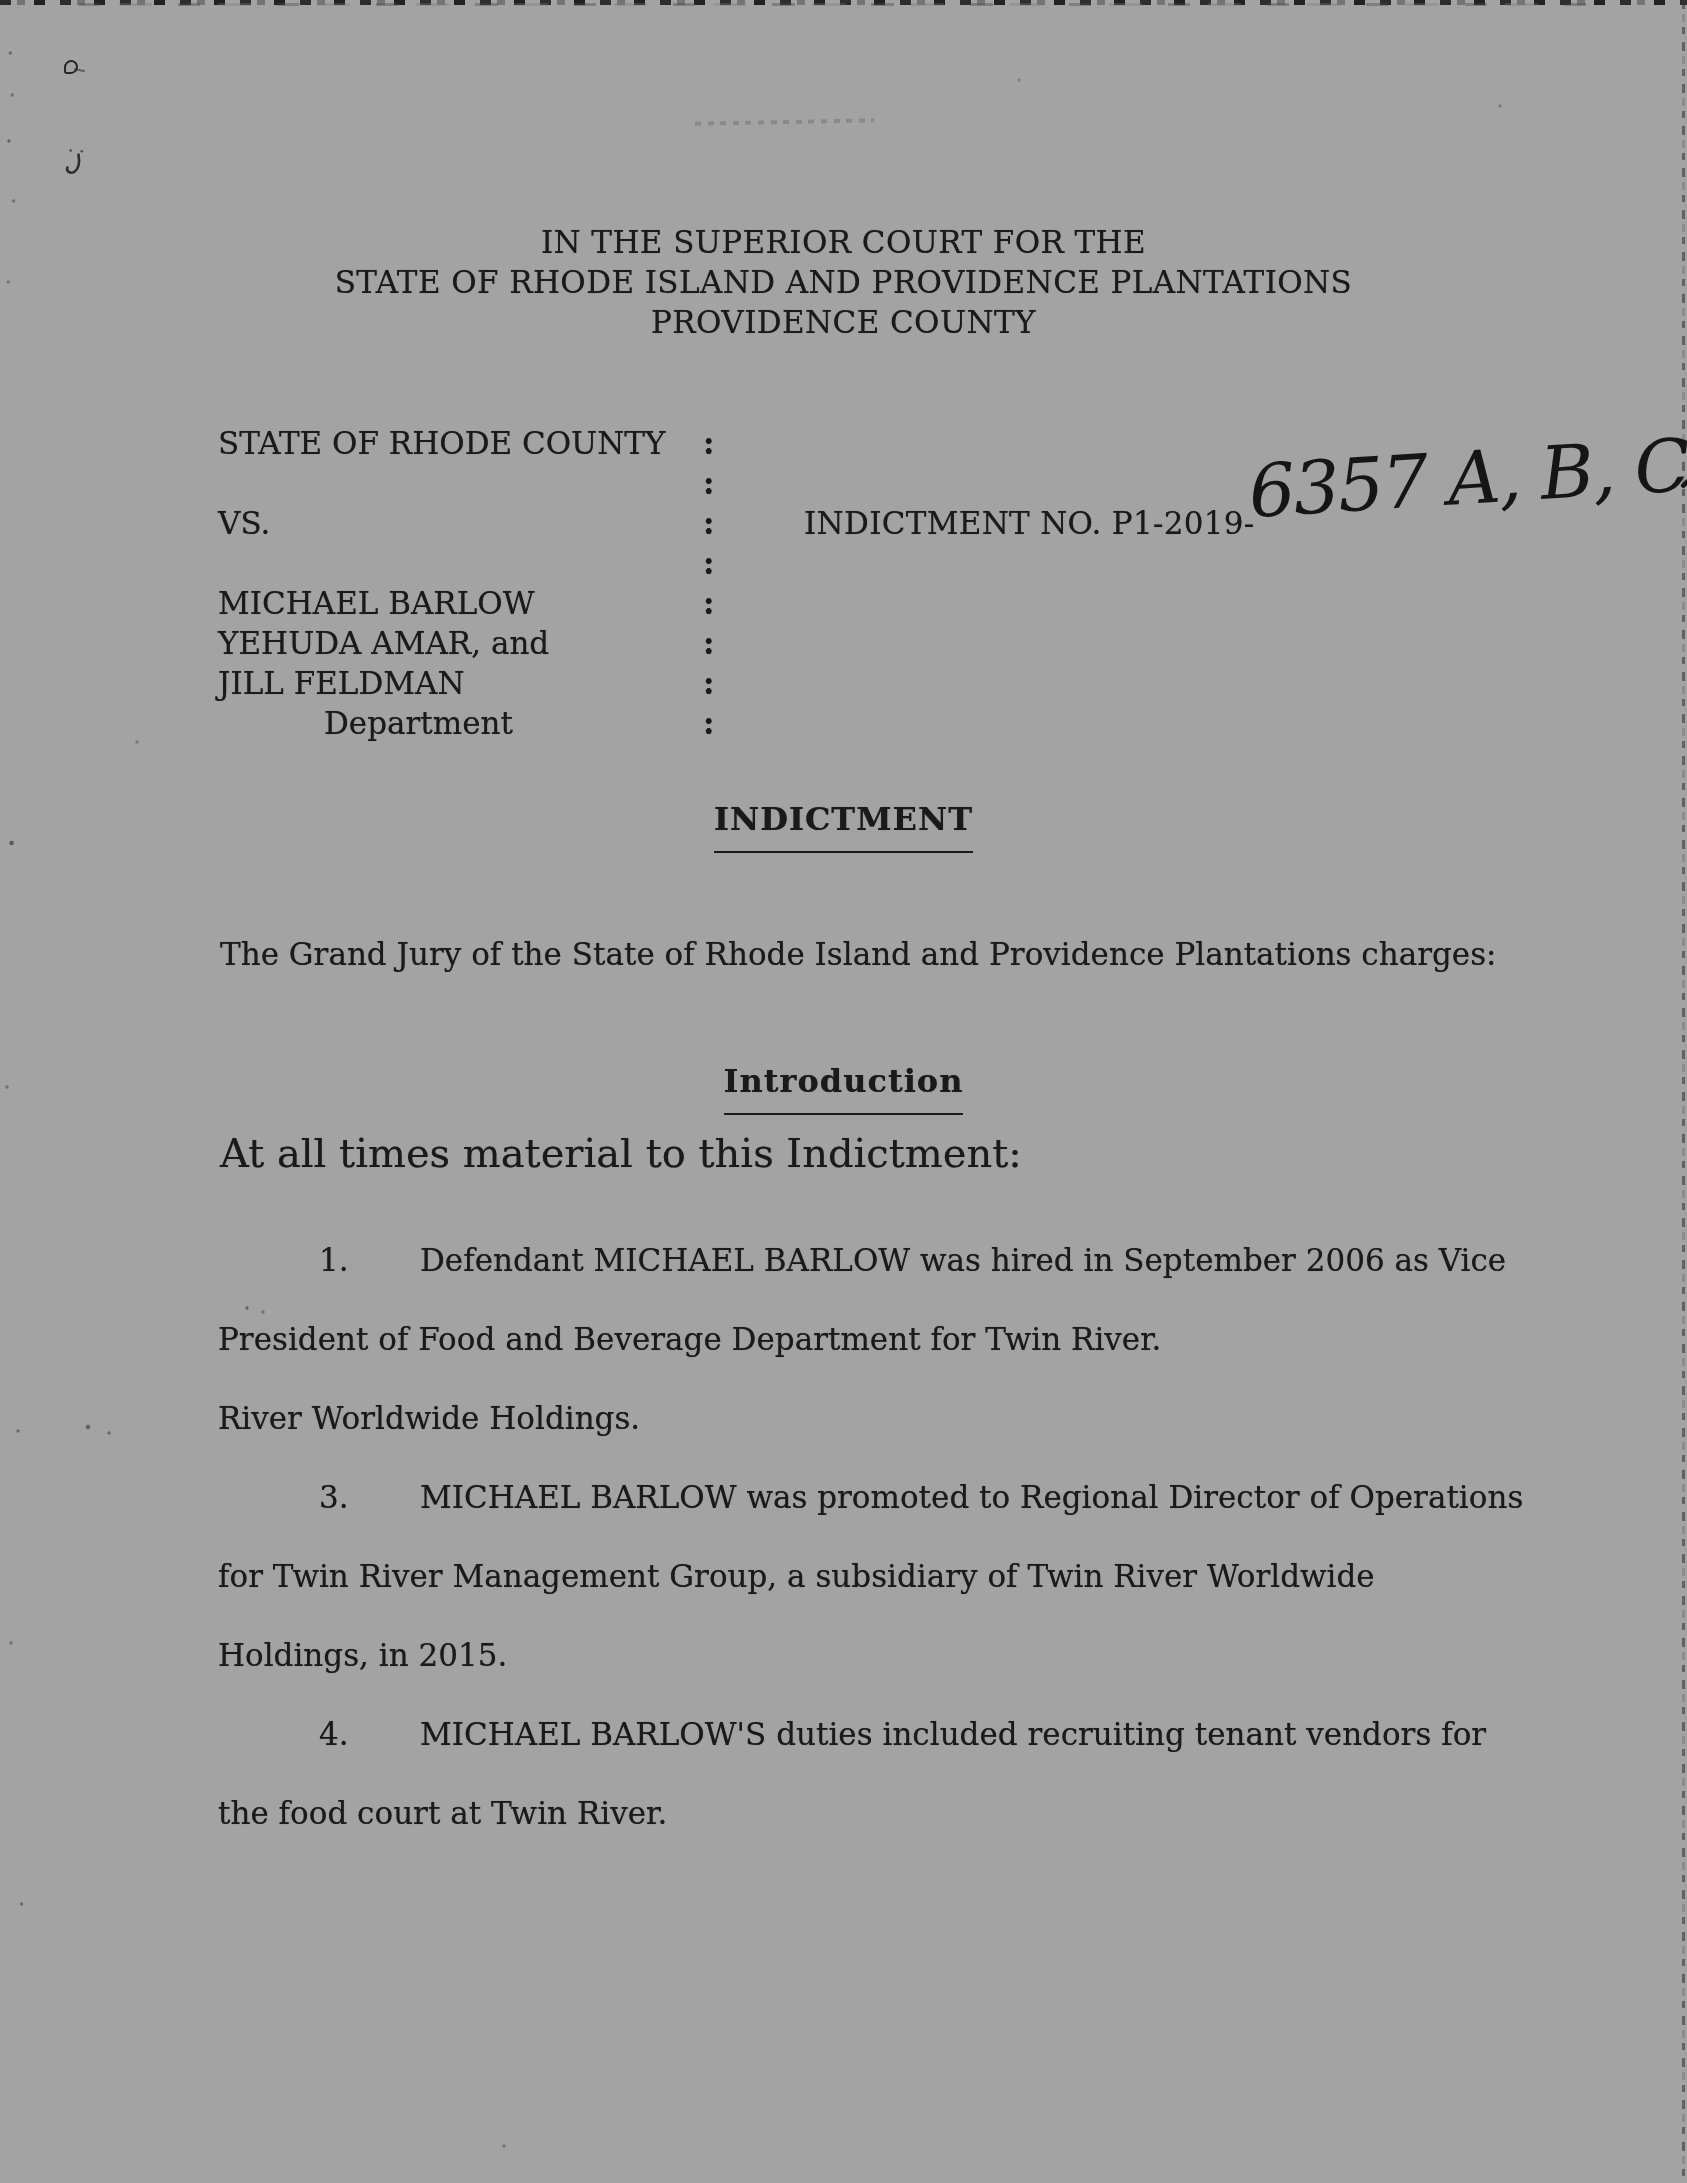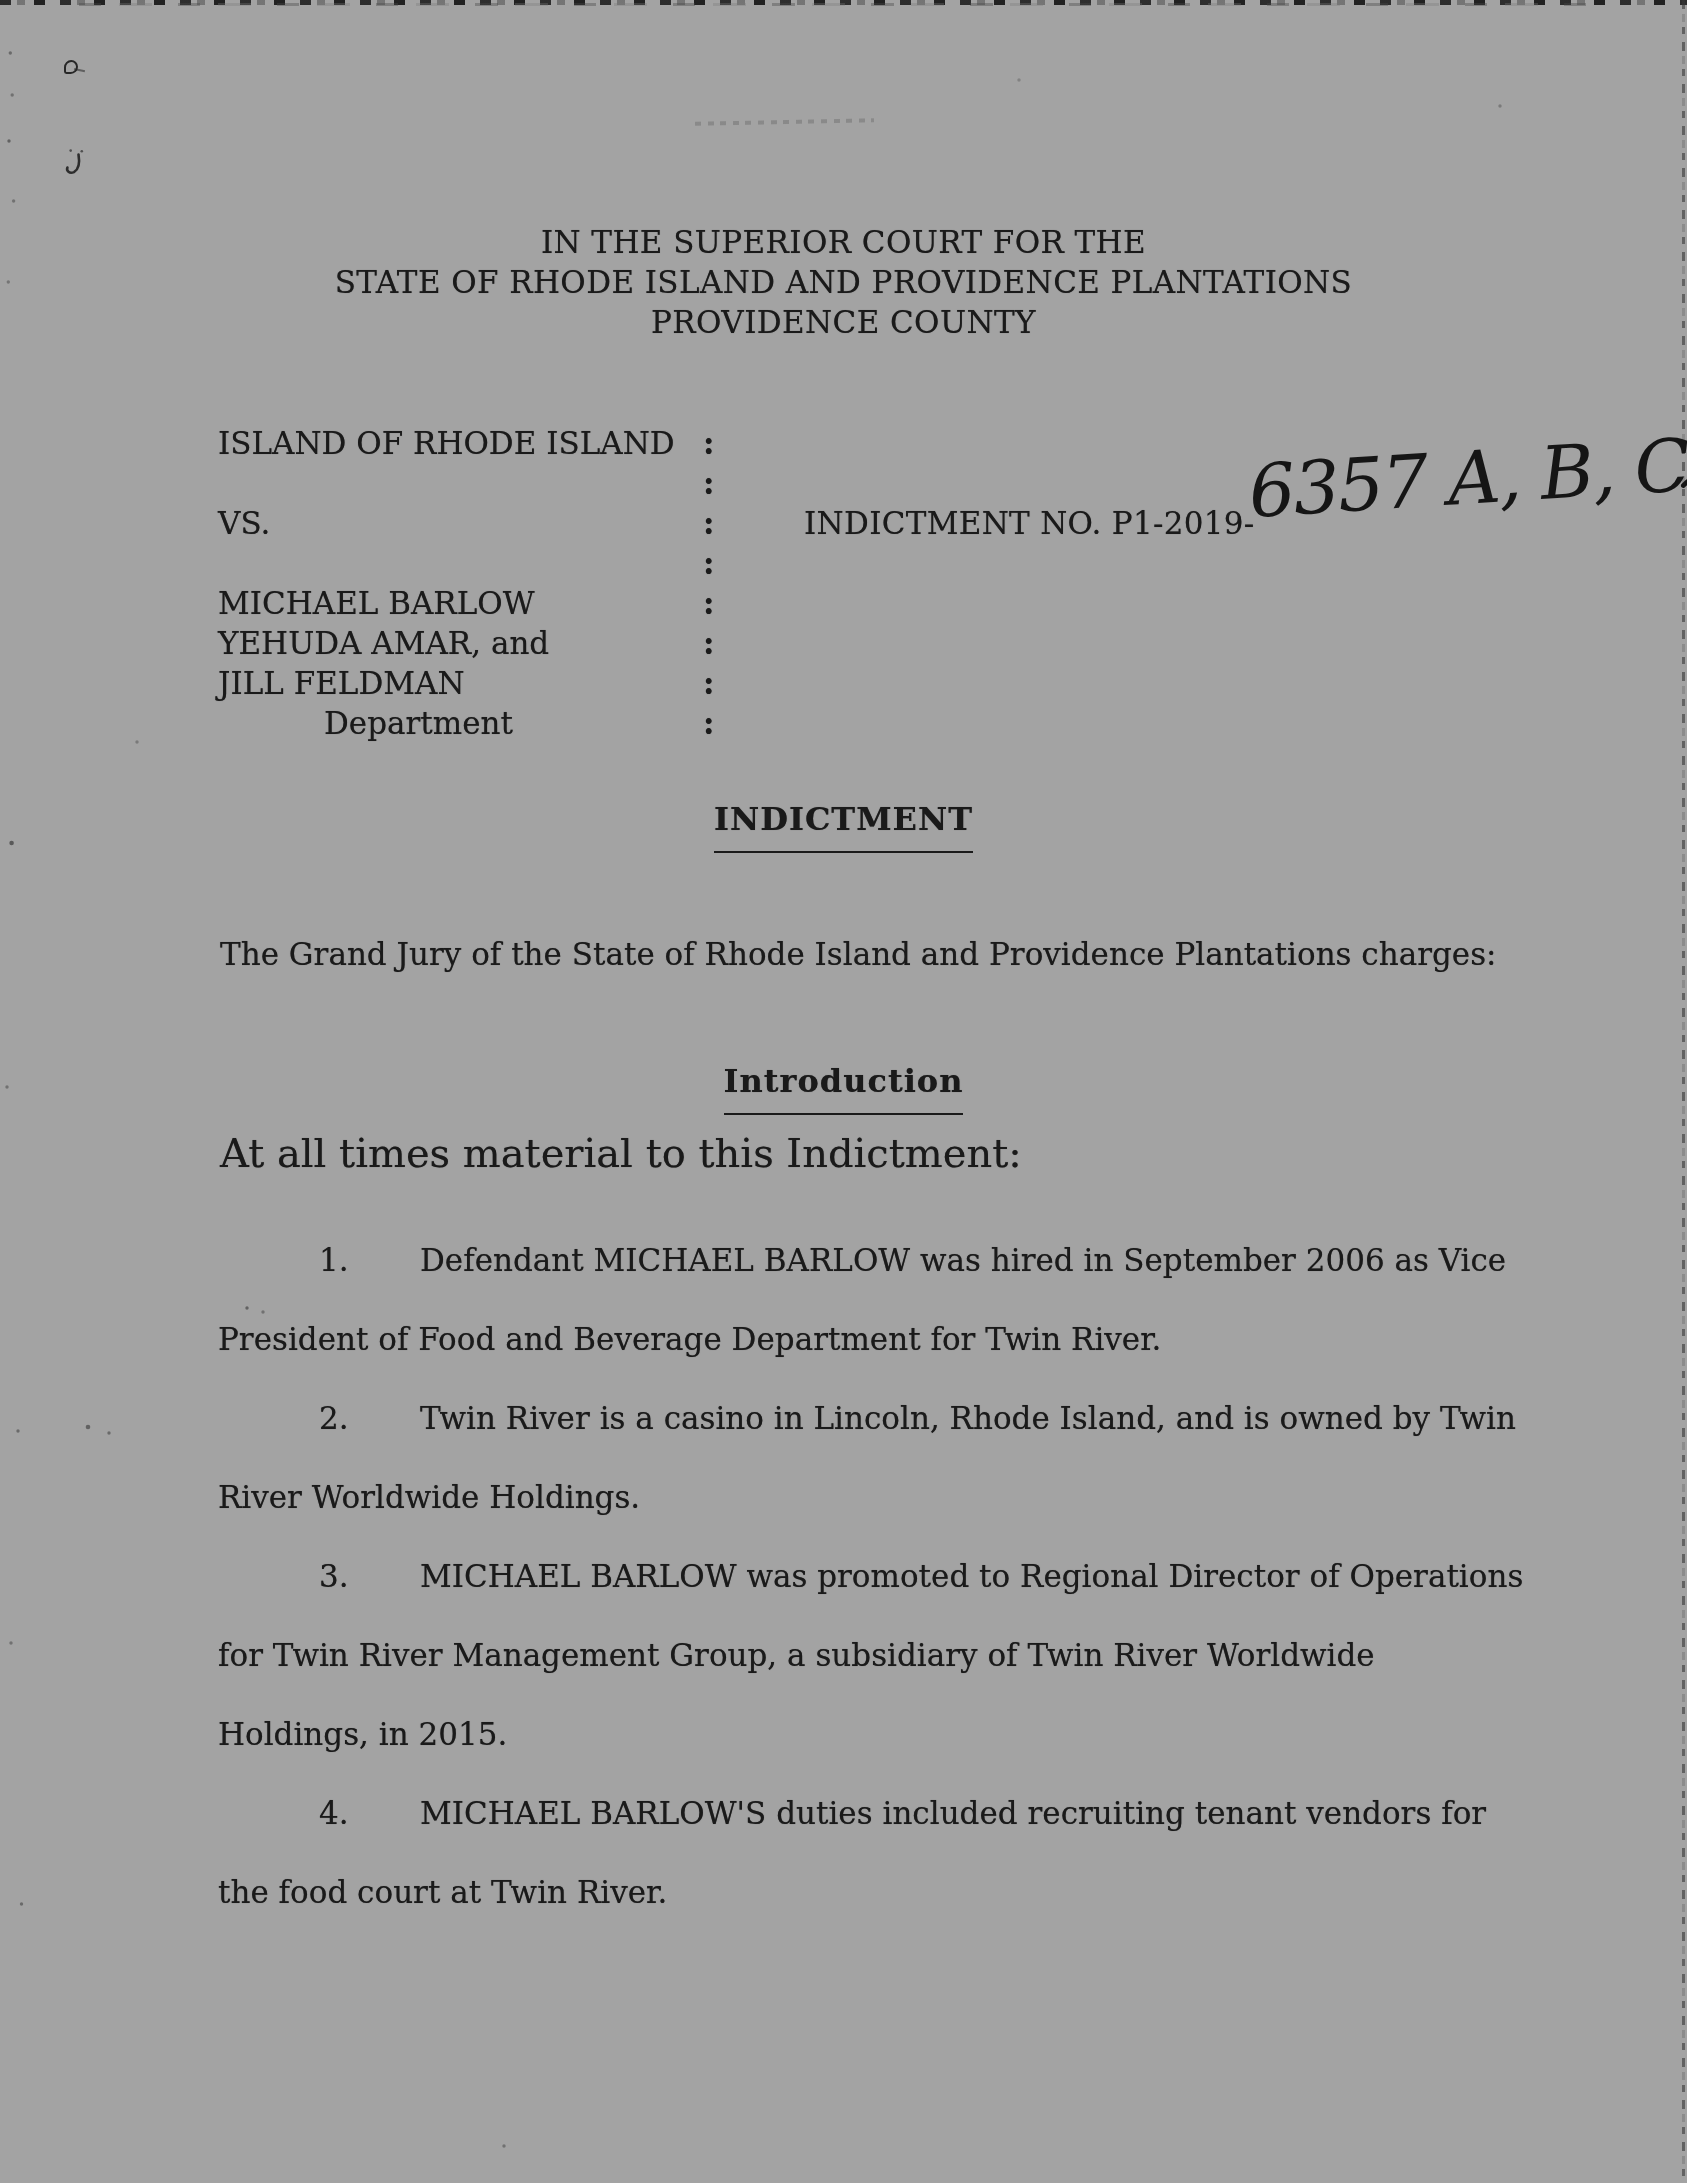--- a/index.html
+++ b/index.html
@@ -109,21 +109,21 @@
   </svg>
   <div class="speckles"></div>
 
   <div class="court-header">
     <div>IN THE SUPERIOR COURT FOR THE</div>
     <div>STATE OF RHODE ISLAND AND PROVIDENCE PLANTATIONS</div>
     <div>PROVIDENCE COUNTY</div>
   </div>
 
   <div class="caption-left">
-    <div class="cap-row">ISLAND OF RHODE ISLAND</div>
+    <div class="cap-row">STATE OF RHODE COUNTY</div>
     <div class="cap-row"></div>
     <div class="cap-row">VS.</div>
     <div class="cap-row"></div>
     <div class="cap-row">MICHAEL BARLOW</div>
     <div class="cap-row">YEHUDA AMAR, and</div>
     <div class="cap-row">JILL FELDMAN</div>
     <div class="cap-row cap-indent">Department</div>
   </div>
 
   <div class="colon-col">
@@ -158,21 +158,20 @@
   <div class="lead-in">At all times material to this Indictment:</div>
 
   <div class="paragraphs">
 
     <div>
       <div class="pline"><span class="pnum">1.</span><span>Defendant MICHAEL BARLOW was hired in September 2006 as Vice</span></div>
       <div class="pline">President of Food and Beverage Department for Twin River.</div>
     </div>
 
     <div>
-      <div class="pline"><span class="pnum">2.</span><span>Twin River is a casino in Lincoln, Rhode Island, and is owned by Twin</span></div>
       <div class="pline">River Worldwide Holdings.</div>
     </div>
 
     <div>
       <div class="pline"><span class="pnum">3.</span><span>MICHAEL BARLOW was promoted to Regional Director of Operations</span></div>
       <div class="pline">for Twin River Management Group, a subsidiary of Twin River Worldwide</div>
       <div class="pline">Holdings, in 2015.</div>
     </div>
 
     <div>

